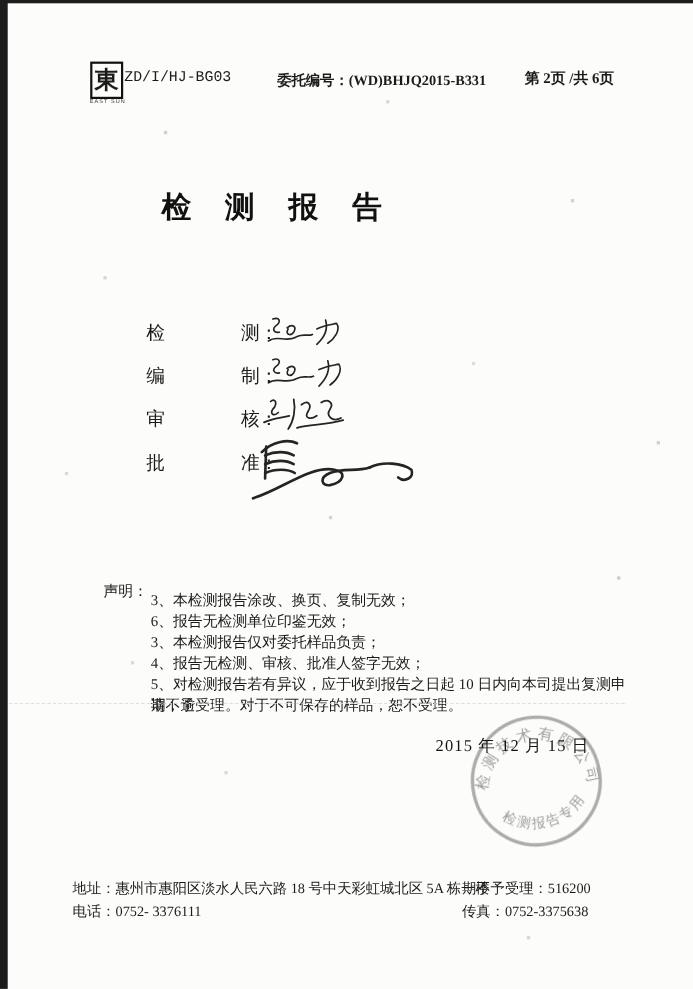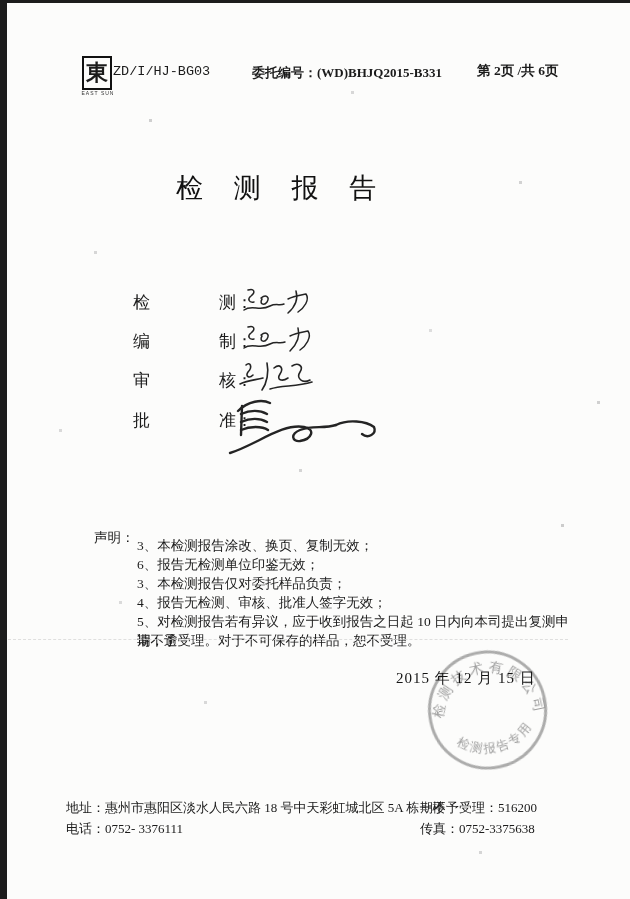--- a/index.html
+++ b/index.html
@@ -29,21 +29,21 @@
     position:absolute;left:78px;top:90px;width:40px;
     font-size:5px;letter-spacing:1px;text-align:center;color:#333;
     font-family:"Liberation Sans","DejaVu Sans",sans-serif;
   }
   .form-code{position:absolute;left:113px;top:64px;font-size:13.5px;font-family:Liberation Mono, monospace;}
   .commission{position:absolute;left:252px;top:64px;font-size:13px;font-weight:bold;}
   .page-info{position:absolute;left:477px;top:62px;font-size:13.5px;font-weight:bold;}
   
   .report-title{
     position:absolute;left:0;top:170px;width:506px;text-align:center;
-    font-size:27px;font-weight:normal;letter-spacing:12px;color:#111;padding-left:29px;
+    font-size:27px;font-weight:bold;letter-spacing:12px;color:#111;
   }
   
   .sign-row{position:absolute;left:0;top:0;width:630px;height:22px;font-size:17px;}
   .sign-first{position:absolute;left:133px;top:0;}
   .sign-second{position:absolute;left:219px;top:0;}
   .sig{position:absolute;}
   .sig svg{display:block;}
   .sig path{fill:none;stroke:#242424;stroke-linecap:round;stroke-linejoin:round;}
   
   .statement{position:absolute;left:0;top:0;width:630px;font-size:13.5px;line-height:19px;}

